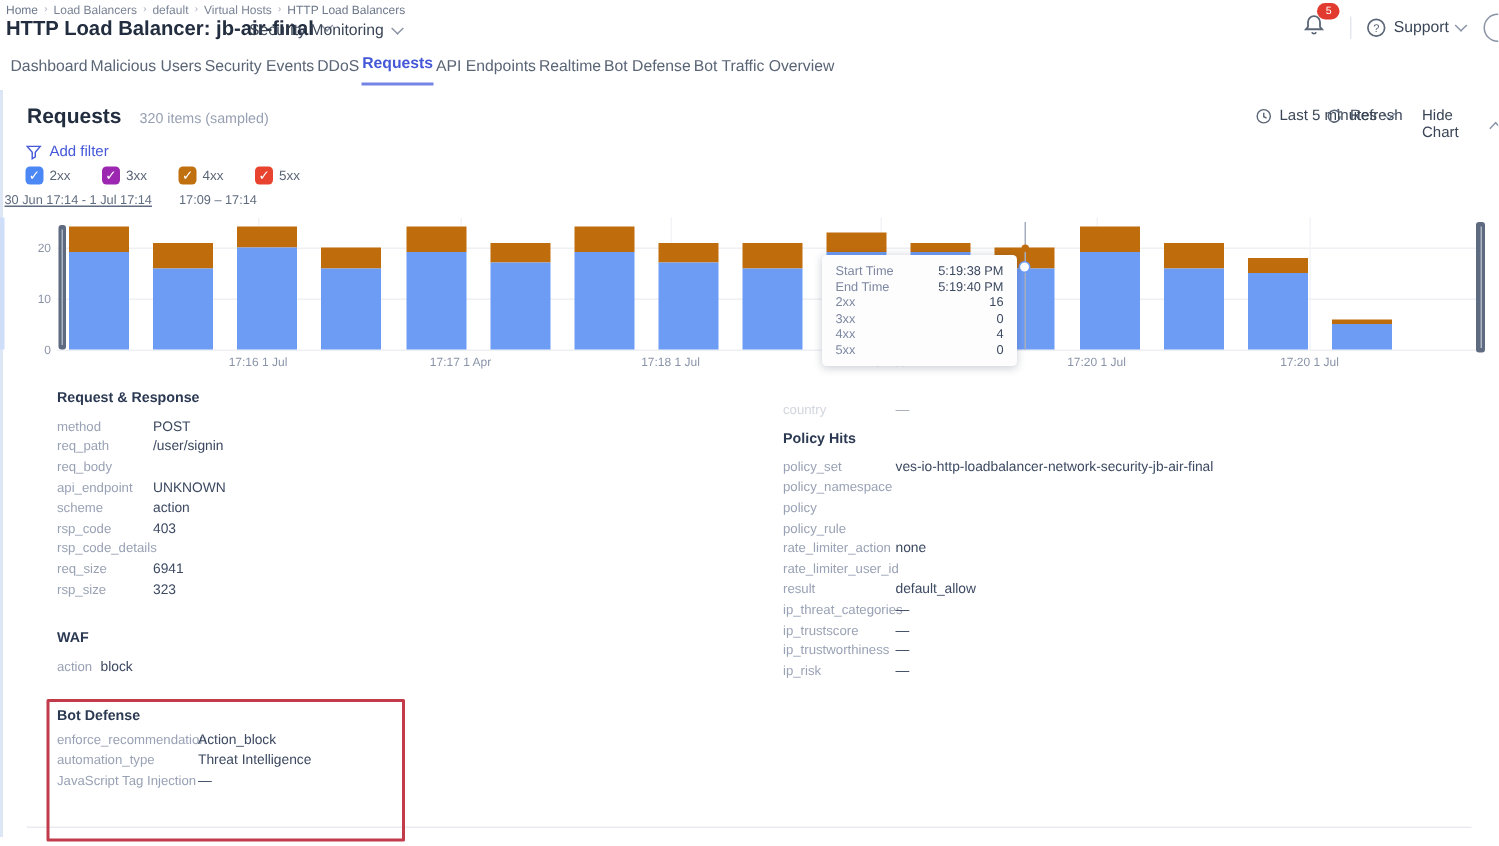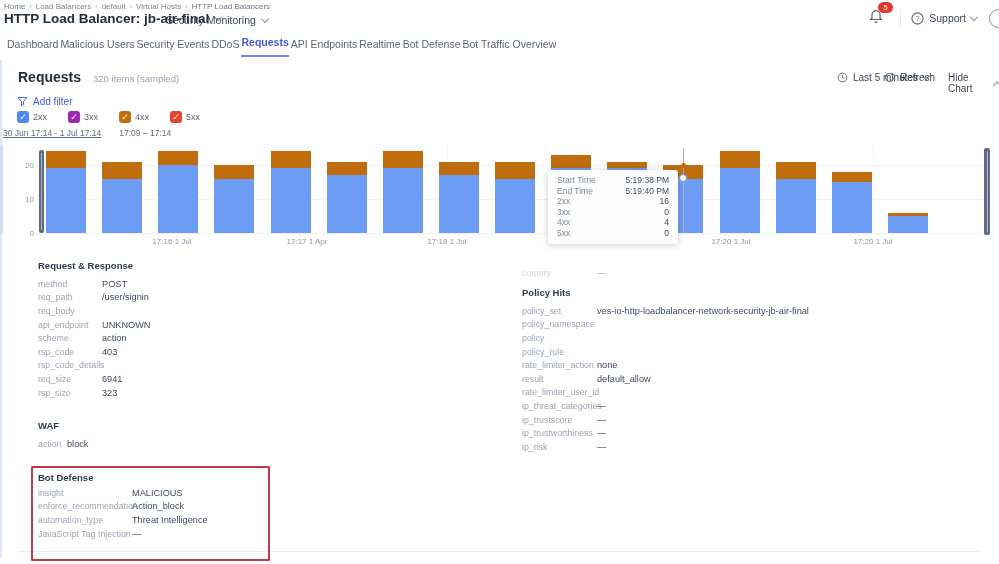--- a/index.html
+++ b/index.html
@@ -364,24 +364,20 @@
       <div class="drow">
         <span class="dl">action</span>
         <span class="dv">block</span>
       </div>
     </div>
 
   <div class="abs" id="bot-highlight"></div>
   <div class="abs sec-h" style="left:38px;top:472px;">Bot Defense</div>
   <div class="abs rows" style="left:38px;top:486px;--lw:94px;">
       <div class="drow">
-        <span class="dl">insight</span>
-        <span class="dv">MALICIOUS</span>
-      </div>
-      <div class="drow">
         <span class="dl">enforce_recommendation</span>
         <span class="dv">Action_block</span>
       </div>
       <div class="drow">
         <span class="dl">automation_type</span>
         <span class="dv">Threat Intelligence</span>
       </div>
       <div class="drow">
         <span class="dl">JavaScript Tag Injection</span>
         <span class="dv">—</span>
@@ -410,28 +406,28 @@
       </div>
       <div class="drow">
         <span class="dl">policy_rule</span>
         <span class="dv"></span>
       </div>
       <div class="drow">
         <span class="dl">rate_limiter_action</span>
         <span class="dv">none</span>
       </div>
       <div class="drow">
+        <span class="dl">rate_limiter_user_id</span>
+        <span class="dv"></span>
+      </div>
+      <div class="drow">
         <span class="dl">result</span>
         <span class="dv">default_allow</span>
       </div>
       <div class="drow">
-        <span class="dl">rate_limiter_user_id</span>
-        <span class="dv"></span>
-      </div>
-      <div class="drow">
         <span class="dl">ip_threat_categories</span>
         <span class="dv">—</span>
       </div>
       <div class="drow">
         <span class="dl">ip_trustscore</span>
         <span class="dv">—</span>
       </div>
       <div class="drow">
         <span class="dl">ip_trustworthiness</span>
         <span class="dv">—</span>

